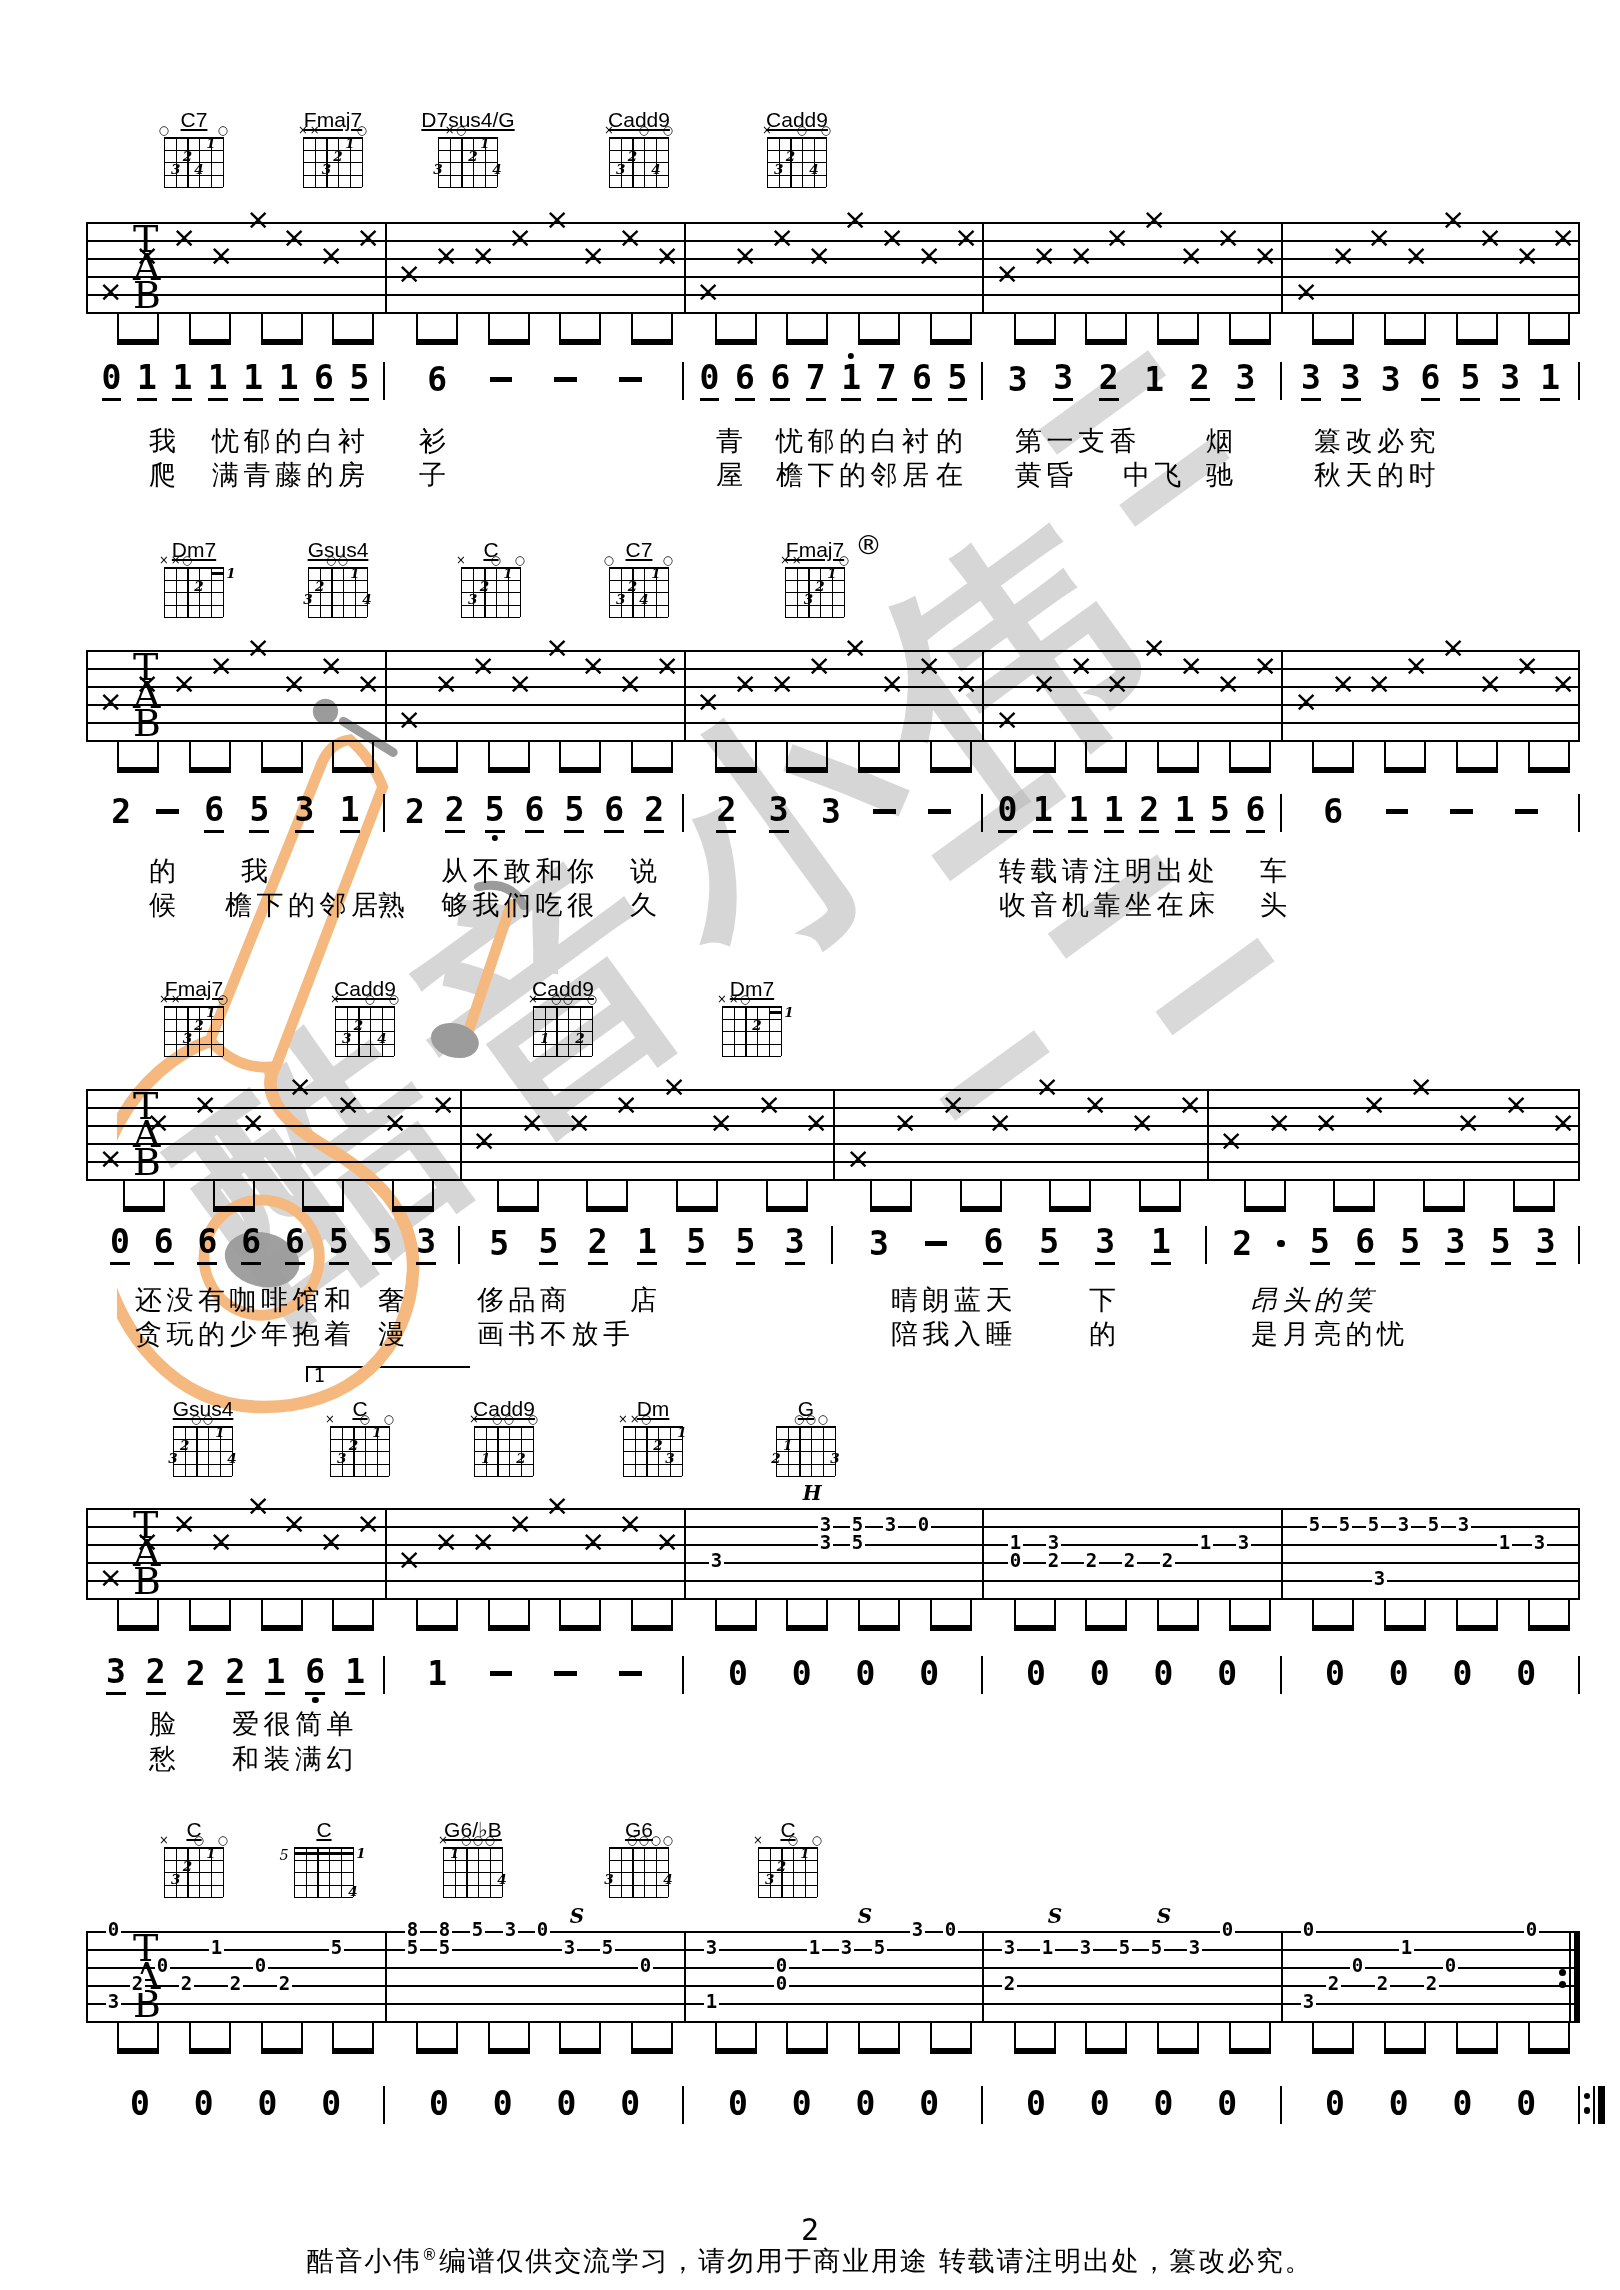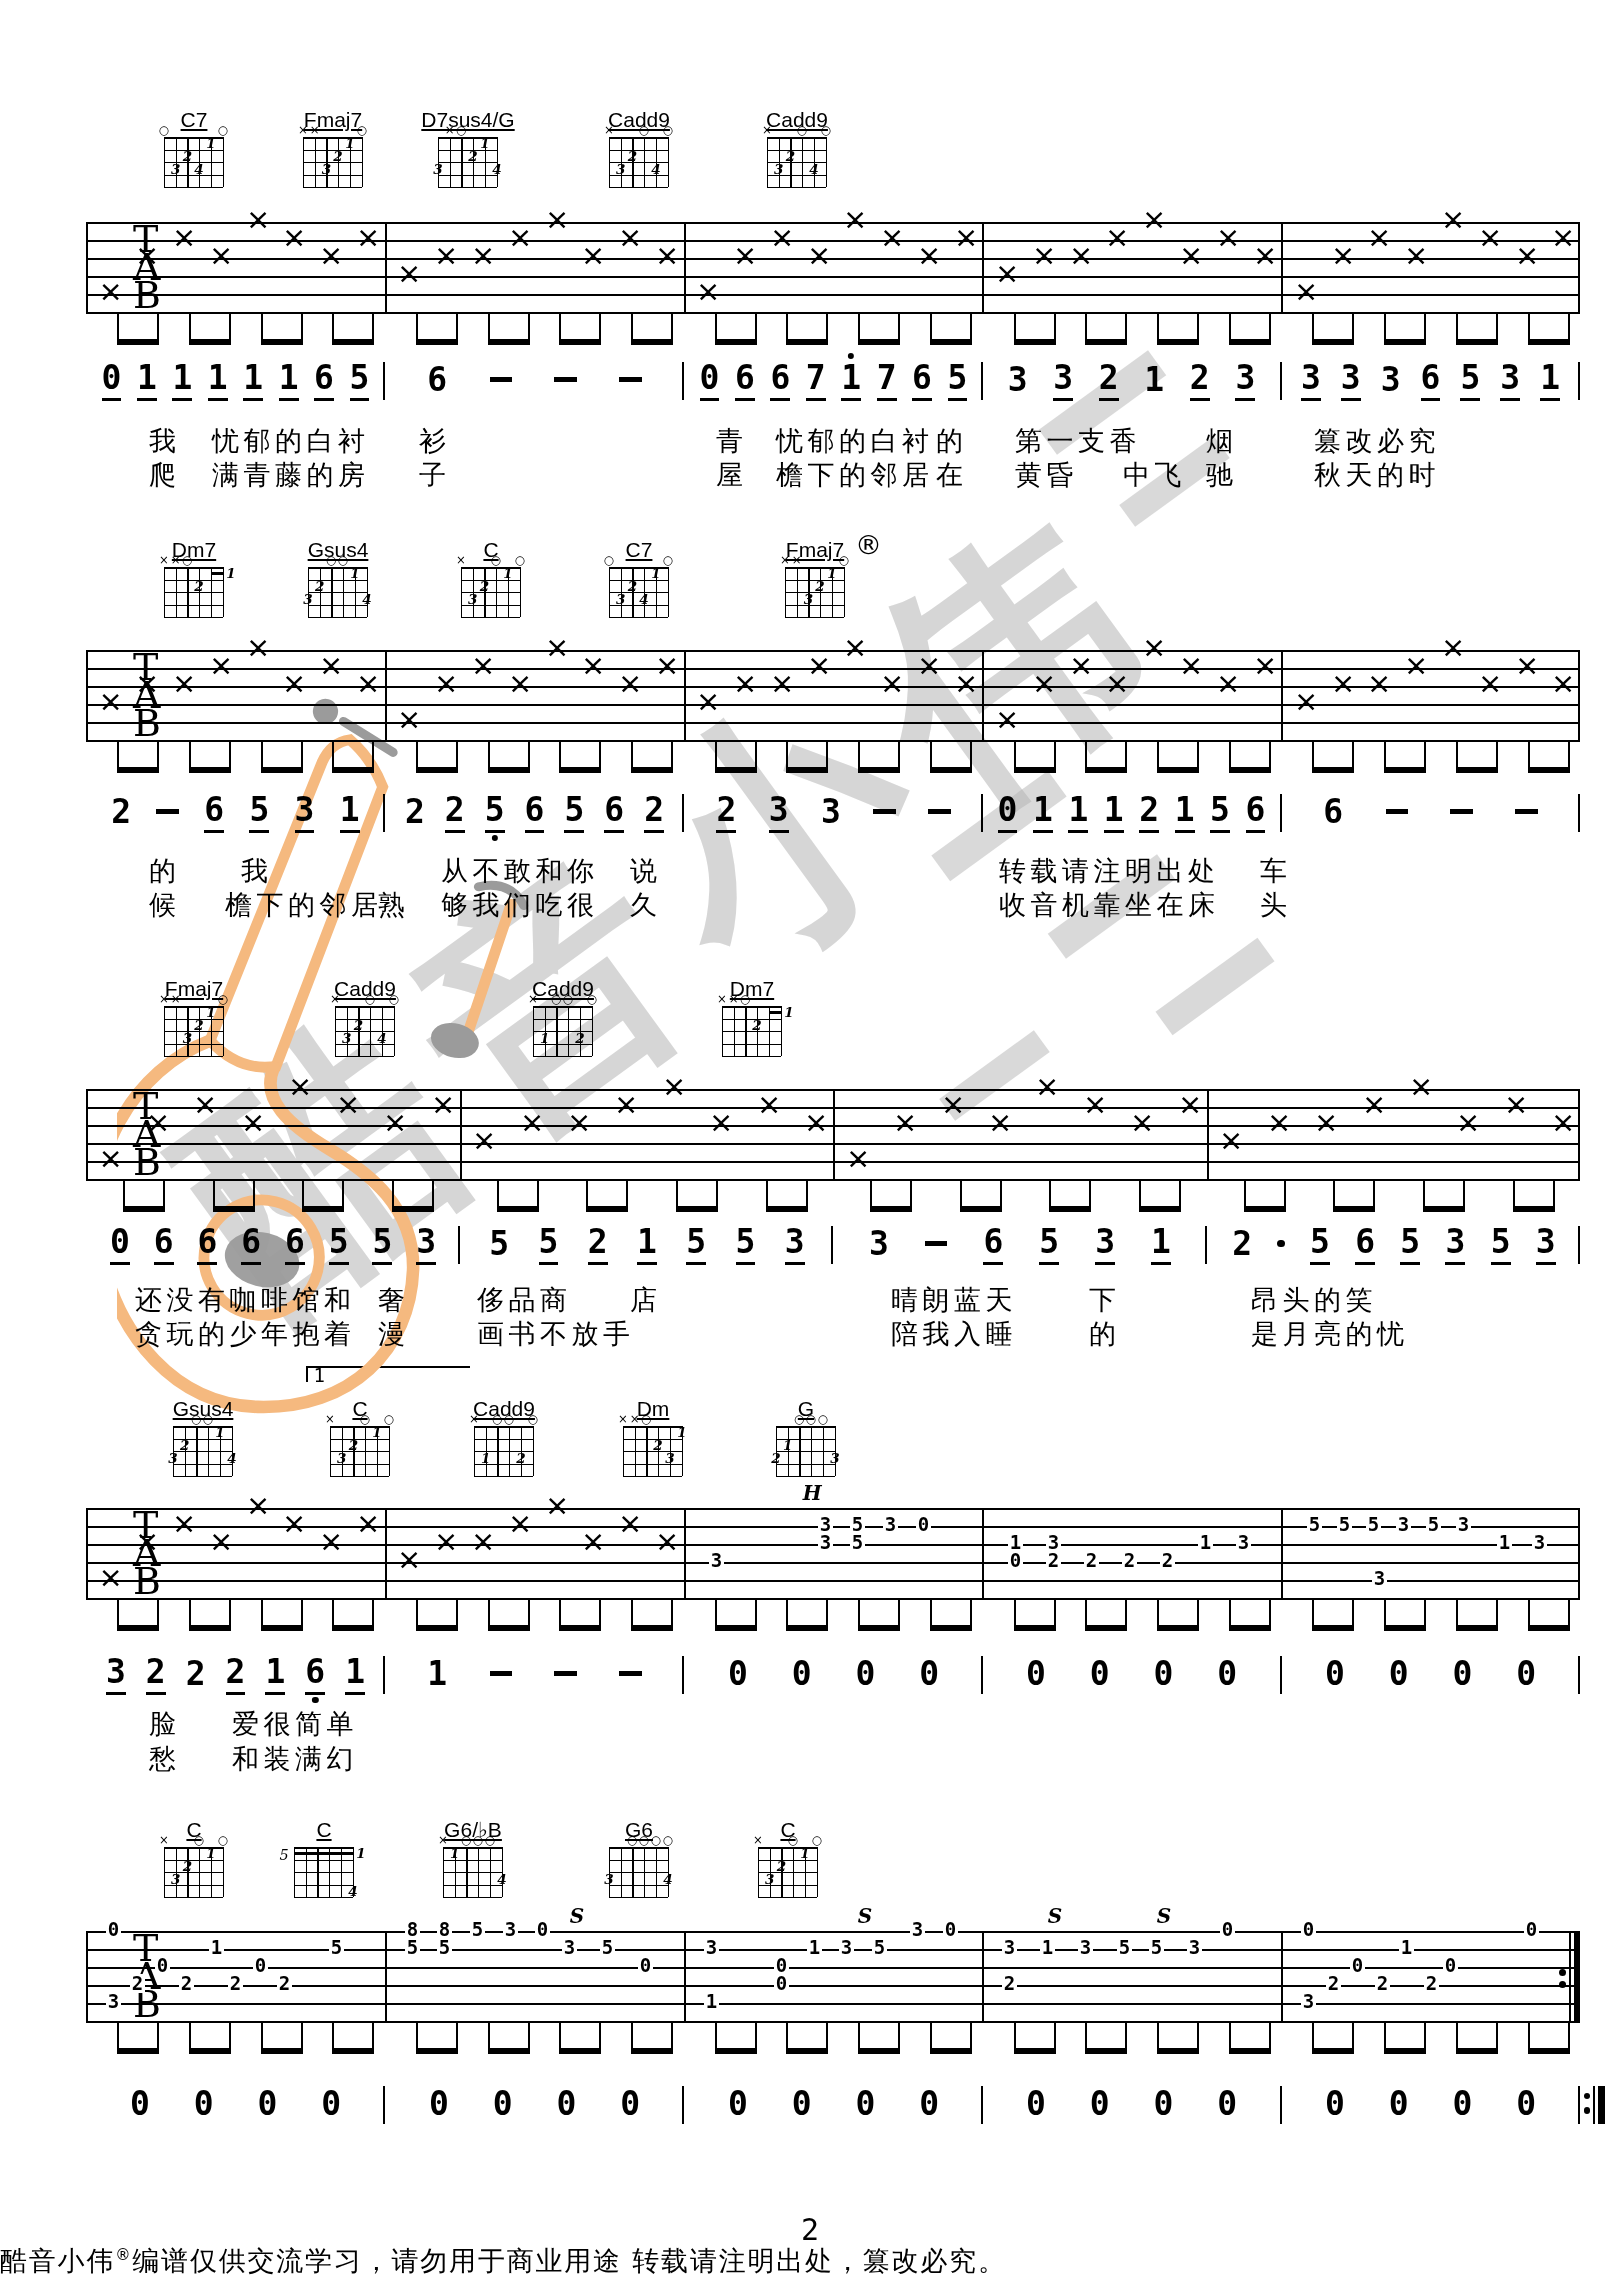--- a/index.html
+++ b/index.html
@@ -49,21 +49,21 @@
   
   .lyr{position:absolute;font:400 27px "DejaVu Sans",sans-serif;letter-spacing:4.5px;white-space:nowrap;color:#000;line-height:31px;}
   .regmark{position:absolute;font:400 27px "DejaVu Sans",sans-serif;color:#000;}
   
   #volta{position:absolute;border-top:2.3px solid #000;border-left:2.3px solid #000;height:14.4px;}
   #volta span{position:absolute;left:5.4px;top:-3.6px;font:400 19px "DejaVu Sans Mono",monospace;color:#000;}
   
   .footer-red{position:absolute;left:0;width:1620px;text-align:center;font:400 28px "DejaVu Sans",sans-serif;color:#fe0000;letter-spacing:0.9px;}
   .footer-red .url{color:#fe0000;text-decoration:none;}
   .page-num{position:absolute;left:0;width:1620px;text-align:center;font:400 30px "DejaVu Sans Mono",monospace;color:#000;}
-  .disclaimer{position:absolute;left:0;width:1620px;text-align:left;font:400 27px "DejaVu Sans",sans-serif;color:#000;letter-spacing:1.8px;}
+  .disclaimer{position:absolute;left:0;width:1620px;text-align:center;font:400 27px "DejaVu Sans",sans-serif;color:#000;letter-spacing:1.8px;}
   .disclaimer sup{font-size:15.3px;}
 </style>
 </head>
 <body>
 
 <div id="page">
 
   <div id="wm">酷音小伟</div>
   <div class="stripe" style="left:1035px;top:387px;width:135px;height:31px;"></div>
   <div class="stripe" style="left:1116px;top:468px;width:117px;height:27px;"></div>
@@ -762,21 +762,21 @@
             <div class="tok u">3</div>
           </div>
           <div class="mel-bar" style="left: 1492px;"></div>
         </div>
         <div class="lyr" style="left: 135px; top: 1284px;">还没有咖啡馆和</div>
         <div class="lyr" style="left: 378px; top: 1284px;">奢</div>
         <div class="lyr" style="left: 477px; top: 1284px;">侈品商</div>
         <div class="lyr" style="left: 630px; top: 1284px;">店</div>
         <div class="lyr" style="left: 891px; top: 1284px;">晴朗蓝天</div>
         <div class="lyr" style="left: 1089px; top: 1284px;">下</div>
-        <div class="lyr" style="left: 1251px; top: 1284px;">昂头的笑</div>
+        <div class="lyr" style="left: 1251px; top: 1284px; font-style: italic;">昂头的笑</div>
         <div class="lyr" style="left: 135px; top: 1318px;">贪玩的少年抱着</div>
         <div class="lyr" style="left: 378px; top: 1318px;">漫</div>
         <div class="lyr" style="left: 477px; top: 1318px;">画书不放手</div>
         <div class="lyr" style="left: 891px; top: 1318px;">陪我入睡</div>
         <div class="lyr" style="left: 1089px; top: 1318px;">的</div>
         <div class="lyr" style="left: 1251px; top: 1318px;">是月亮的忧</div>
       </div>
       <div class="system">
         <div class="chord-label" style="left: 203px; top: 1397px;">Gsus4</div>
         <div class="cgrid" style="left: 173px; top: 1426px;">

